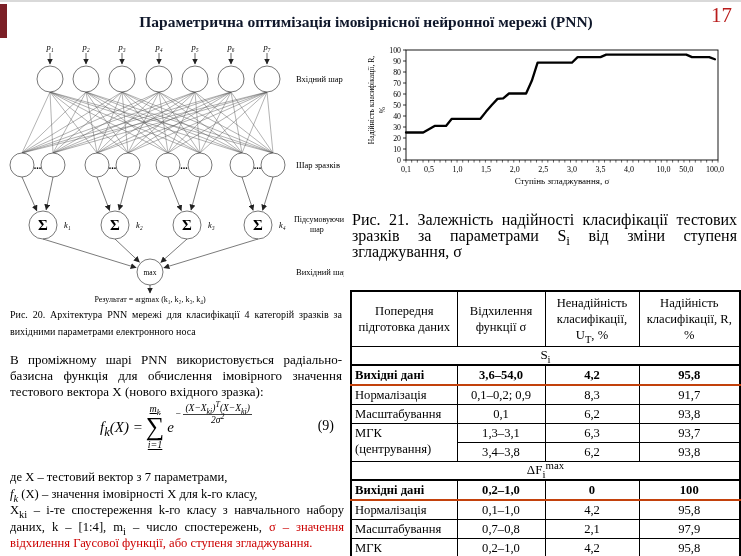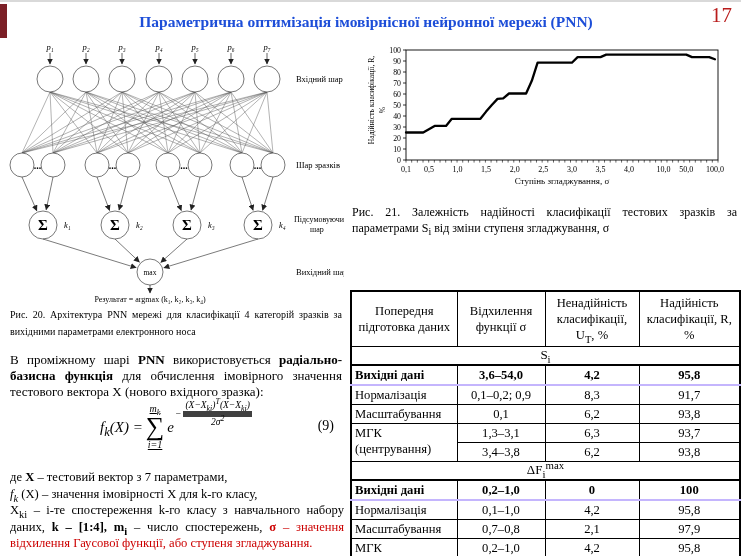--- a/index.html
+++ b/index.html
@@ -2,55 +2,55 @@
 <html><head>
 <meta charset="utf-8">
 <style>
   html,body{margin:0;padding:0;background:#fff;}
   .slide{position:relative;width:741px;height:556px;background:#ffffff;overflow:hidden;
          font-family:"Liberation Serif","DejaVu Serif",serif;color:#000;}
   .top-edge{position:absolute;left:0;top:0;width:741px;height:2px;background:#d9d9d9;}
   .accent-bar{position:absolute;left:0;top:4px;width:7px;height:34px;background:#7b1f26;}
   .page-number{position:absolute;right:9px;top:3px;font-size:21px;color:#b91c1c;}
   .slide-title{position:absolute;left:30px;top:13px;width:672px;text-align:center;
-               font-weight:bold;font-size:15.5px;color:#1d4ed8;}
+               font-weight:bold;font-size:15.5px;color:#0f172a;}
   
   .diagram-svg{position:absolute;left:4px;top:36px;}
   .fig20-caption{position:absolute;left:10px;top:306px;width:332px;font-size:10px;
                  line-height:17px;text-align:justify;}
   .rbf-par{position:absolute;left:10px;top:352px;width:332px;font-size:13px;
            line-height:15.8px;text-align:justify;}
-  .b{font-weight:bold;}
+  .b{font-weight:normal;}
   .i{font-style:italic;}
   .red{color:#cc0000;}
   .formula-wrap{position:absolute;left:10px;top:398px;width:332px;height:58px;}
   .formula{display:flex;align-items:center;justify-content:center;height:100%;
            font-size:15px;font-style:italic;}
   .sum-block{display:inline-flex;flex-direction:column;align-items:center;margin:8px 3px;line-height:1;text-decoration:underline;}
   .sum-upper{font-size:10px;}
   .sum-sym{font-size:26px;font-style:normal;line-height:1;}
   .sum-lower{font-size:10px;}
   .e-exp{display:inline-flex;align-items:center;font-size:9.5px;position:relative;top:-13px;margin-left:1px;}
   .frac{display:inline-flex;flex-direction:column;align-items:center;margin-left:2px;line-height:1.15;}
-  .frac .num{border-bottom:6px solid #404040;padding:0 2px;}
+  .frac .num{border-bottom:1px solid #404040;padding:0 2px;}
   .eq-no{position:absolute;right:8px;top:20px;font-size:14px;}
   .defs{position:absolute;left:10px;top:469px;width:334px;font-size:12.6px;
         line-height:16.6px;text-align:justify;}
   
   .chart-svg{position:absolute;left:366px;top:38px;}
-  .fig21-caption{position:absolute;left:352px;top:204px;width:385px;font-size:12px;
+  .fig21-caption{position:absolute;left:352px;top:212px;width:385px;font-size:16px;
                  line-height:16px;text-align:justify;}
   .table-title{position:absolute;left:352px;top:245px;width:386px;font-size:15px;line-height:19px;}
   table.t7{position:absolute;left:350px;top:290px;width:389px;border-collapse:collapse;
            font-size:12.6px;border:2px solid #000;table-layout:fixed;}
   .t7 td{border:1px solid #000;padding:1px 3px;text-align:center;vertical-align:middle;line-height:1.28;}
   .t7 .hdr td{height:52px;}
   .t7 .lbl{text-align:left;}
   .t7 .sec td{font-size:13px;padding:0;margin-left:17px;}
-  .t7 .bold-row td{font-weight:bold;border-top:2px solid #000;border-bottom:2px solid #c4b5fd;}
+  .t7 .bold-row td{font-weight:bold;border-top:2px solid #000;border-bottom:2px solid #c2410c;}
   .t7 .vtop{vertical-align:top;}
   sub,sup{line-height:0;}
 </style>
 </head>
 <body>
 
 <div class="slide">
   <div class="top-edge"></div>
   <div class="accent-bar"></div>
   <div class="page-number">17</div>

